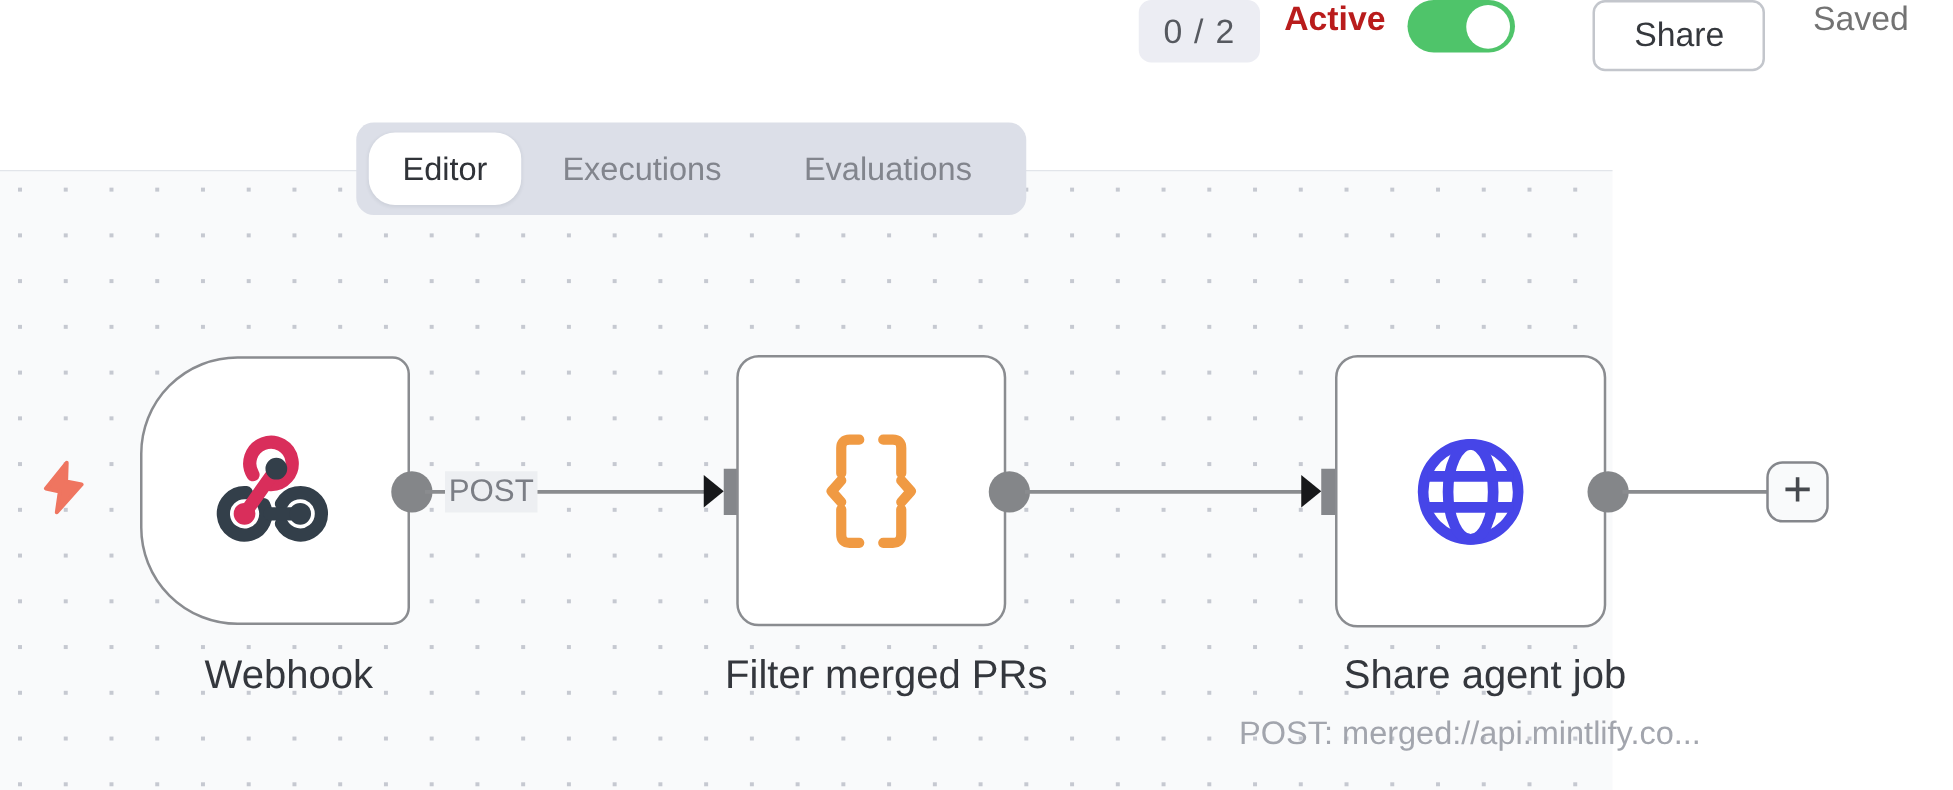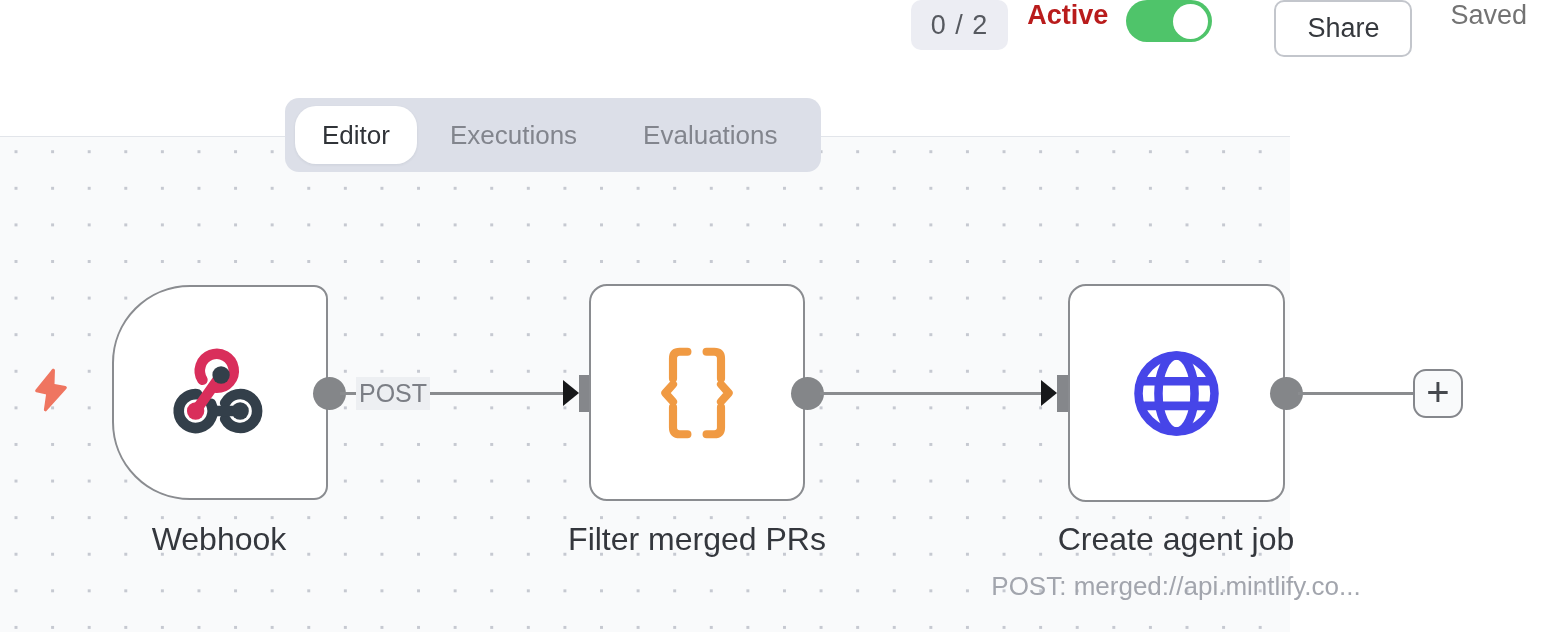--- a/index.html
+++ b/index.html
@@ -71,21 +71,21 @@
     position:absolute;left:1413px;top:232px;width:50px;height:49px;
     border:2.5px solid #85878c;border-radius:13px;background:#f9fafb;
     display:flex;align-items:center;justify-content:center;cursor:pointer;
     font-size:40px;font-weight:200;color:#46494e;line-height:0;padding-bottom:4px;
   }
 
   .trigger-bolt{position:absolute;left:32px;top:230px;width:38px;height:46px;}
 
   .node-label{
     position:absolute;top:384px;transform:translateX(-50%);
-    font-size:32px;color:#34373d;white-space:nowrap;
+    font-size:32px;color:#34373d;white-space:nowrap;margin-left:12px;
   }
   .node-sub{
     position:absolute;top:434px;transform:translateX(-50%);
     font-size:26px;color:#a2a5ad;white-space:nowrap;
   }
   .lbl-webhook{left:219px;} .lbl-filter{left:697px;text-align:right;} .lbl-http{left:1176px;}
 
   .icon-svg{display:block;}
 </style>
 </head>
@@ -166,17 +166,17 @@
         </g>
       </svg>
     </div>
     <div class="out-dot" style="left:1269.5px;top:239.5px;"></div>
 
     <div class="wire" style="left:1298px;width:116px;"></div>
     <div class="add-node-btn">+</div>
 
     <div class="node-label lbl-webhook">Webhook</div>
     <div class="node-label lbl-filter">Filter merged PRs</div>
-    <div class="node-label lbl-http">Create agent job</div>
+    <div class="node-label lbl-http">Share agent job</div>
     <div class="node-sub lbl-http">POST: merged://api.mintlify.co...</div>
 
   </div>
 </div>
 
 </body></html>

